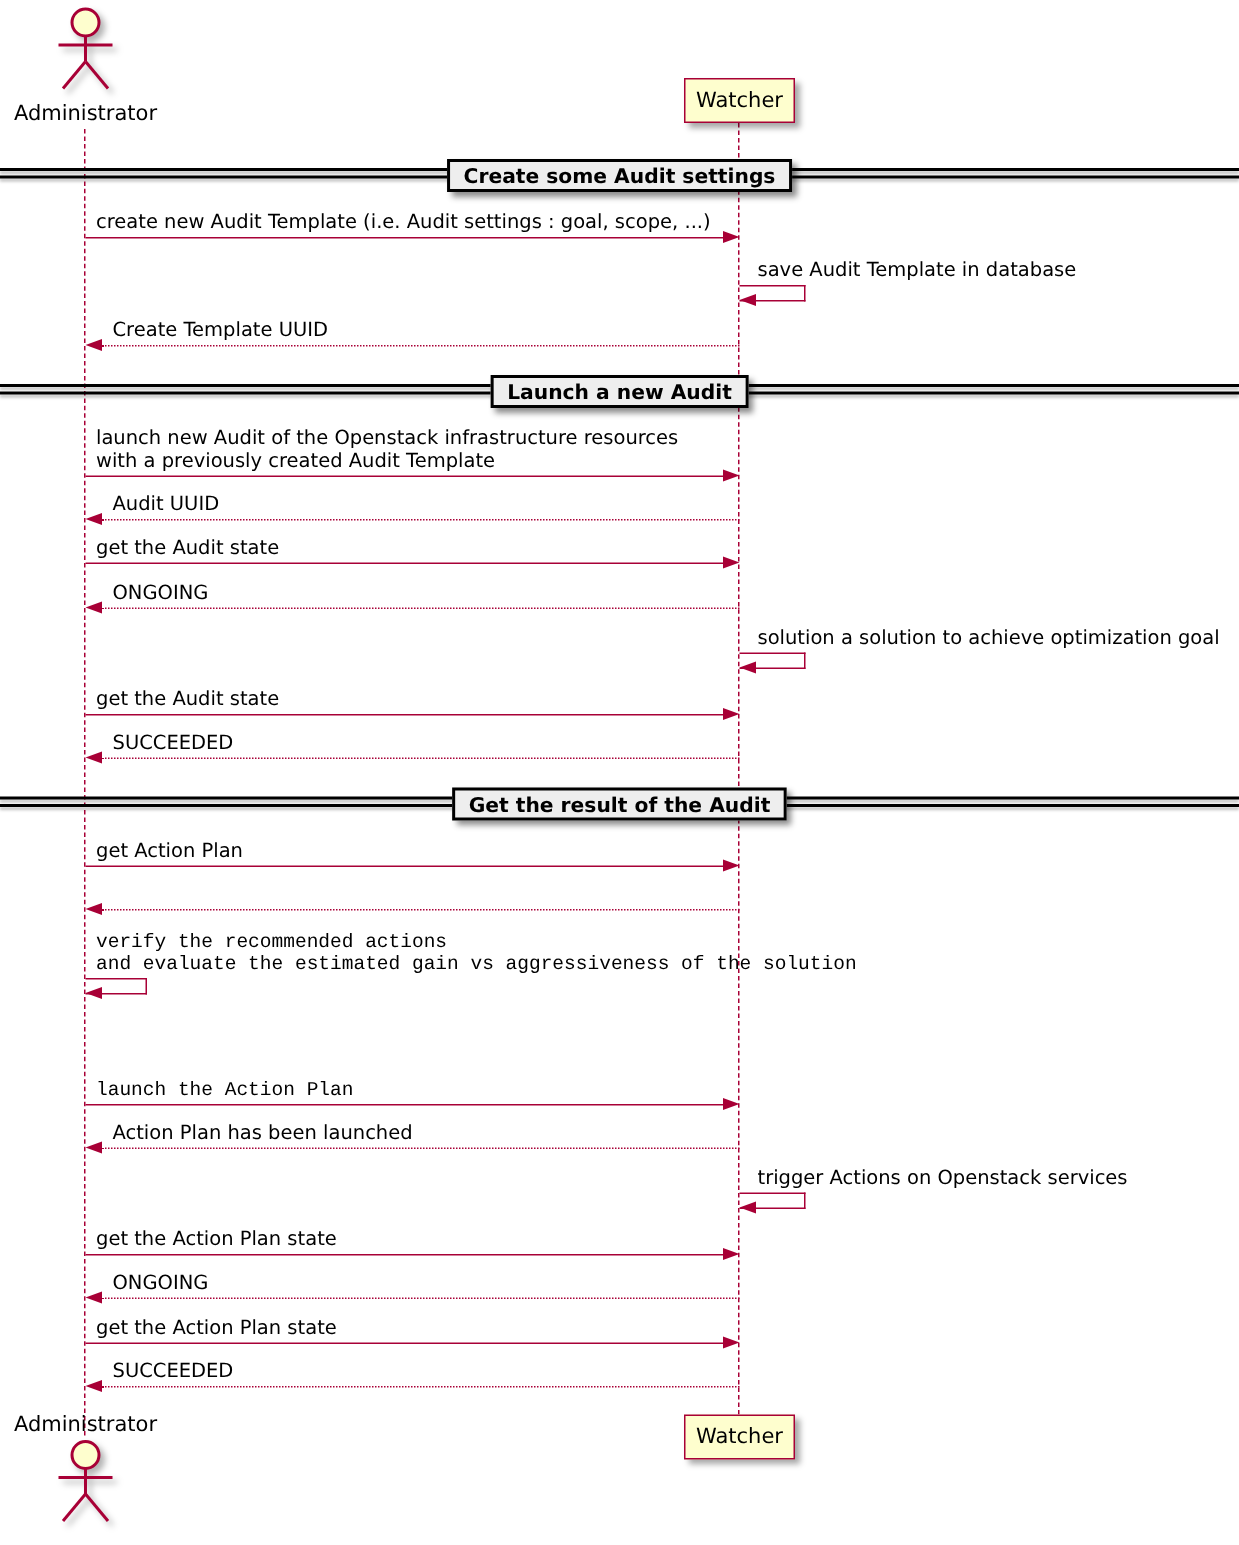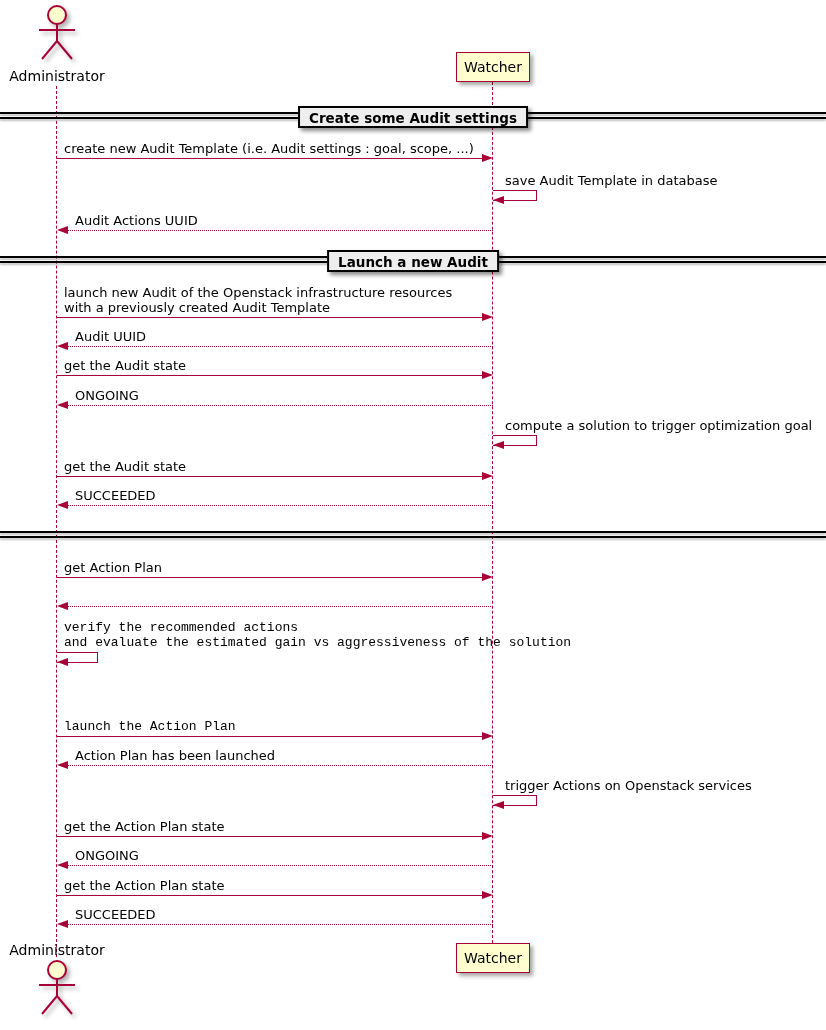--- a/index.html
+++ b/index.html
@@ -116,21 +116,21 @@
   </div>
 
   <div class="msg-text" style="left:64px;top:141px;">create new Audit Template (i.e. Audit settings : goal, scope, ...)</div>
   <div class="line solid" style="left:57px;top:158px;width:427px;"></div>
   <div class="arrow right" style="left:482px;top:154px;"></div>
 
   <div class="msg-text" style="left:505px;top:173px;">save Audit Template in database</div>
   <div class="loop" style="left:493px;top:190px;width:44px;"></div>
   <div class="arrow left" style="left:493px;top:196px;"></div>
 
-  <div class="msg-text" style="left:75px;top:213px;">Audit Actions UUID</div>
+  <div class="msg-text" style="left:75px;top:213px;">Create Template UUID</div>
   <div class="line dotted" style="left:67px;top:230px;width:426px;"></div>
   <div class="arrow left" style="left:57px;top:226px;"></div>
 
   <div class="divider" style="top:250px;">
     <div class="rule r1"></div>
     <div class="rule r2"></div>
     <div class="divider-label">Launch a new Audit</div>
   </div>
 
   <div class="msg-text" style="left:64px;top:285px;">launch new Audit of the Openstack infrastructure resources
@@ -143,35 +143,36 @@
   <div class="arrow left" style="left:57px;top:342px;"></div>
 
   <div class="msg-text" style="left:64px;top:358px;">get the Audit state</div>
   <div class="line solid" style="left:57px;top:375px;width:427px;"></div>
   <div class="arrow right" style="left:482px;top:371px;"></div>
 
   <div class="msg-text" style="left:75px;top:388px;">ONGOING</div>
   <div class="line dotted" style="left:67px;top:405px;width:426px;"></div>
   <div class="arrow left" style="left:57px;top:401px;"></div>
 
-  <div class="msg-text" style="left:505px;top:418px;">compute a solution to trigger optimization goal</div>
+  <div class="msg-text" style="left:505px;top:418px;">solution a solution to achieve optimization goal</div>
   <div class="loop" style="left:493px;top:435px;width:44px;"></div>
   <div class="arrow left" style="left:493px;top:441px;"></div>
 
   <div class="msg-text" style="left:64px;top:459px;">get the Audit state</div>
   <div class="line solid" style="left:57px;top:476px;width:427px;"></div>
   <div class="arrow right" style="left:482px;top:472px;"></div>
 
   <div class="msg-text" style="left:75px;top:488px;">SUCCEEDED</div>
   <div class="line dotted" style="left:67px;top:505px;width:426px;"></div>
   <div class="arrow left" style="left:57px;top:501px;"></div>
 
   <div class="divider" style="top:525px;">
     <div class="rule r1"></div>
     <div class="rule r2"></div>
+    <div class="divider-label">Get the result of the Audit</div>
   </div>
 
   <div class="msg-text" style="left:64px;top:560px;">get Action Plan</div>
   <div class="line solid" style="left:57px;top:577px;width:427px;"></div>
   <div class="arrow right" style="left:482px;top:573px;"></div>
 
   <div class="line dotted" style="left:67px;top:606px;width:426px;"></div>
   <div class="arrow left" style="left:57px;top:602px;"></div>
 
   <div class="msg-text" style="left:64px;top:620px;font-family:Liberation Mono, monospace;">verify the recommended actions

